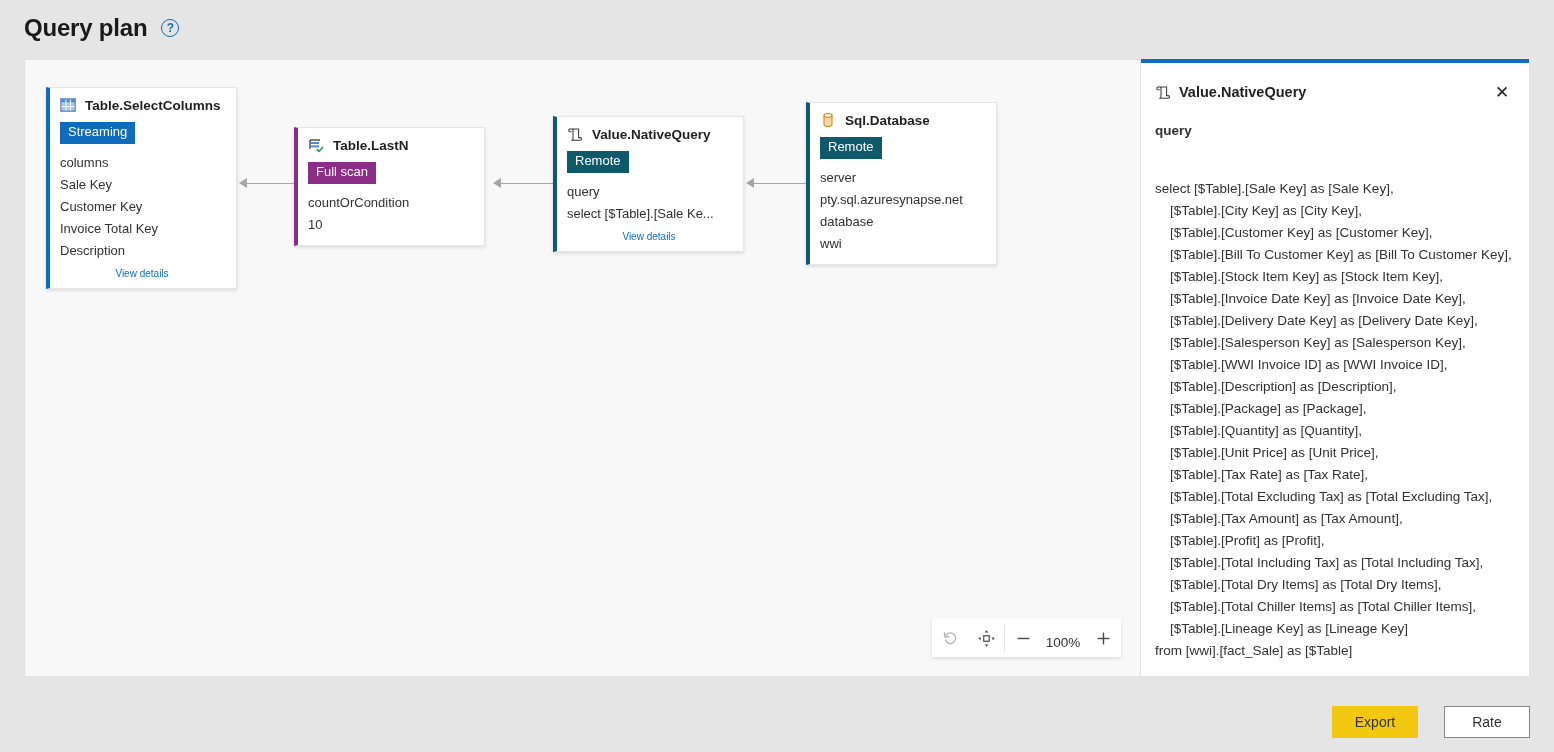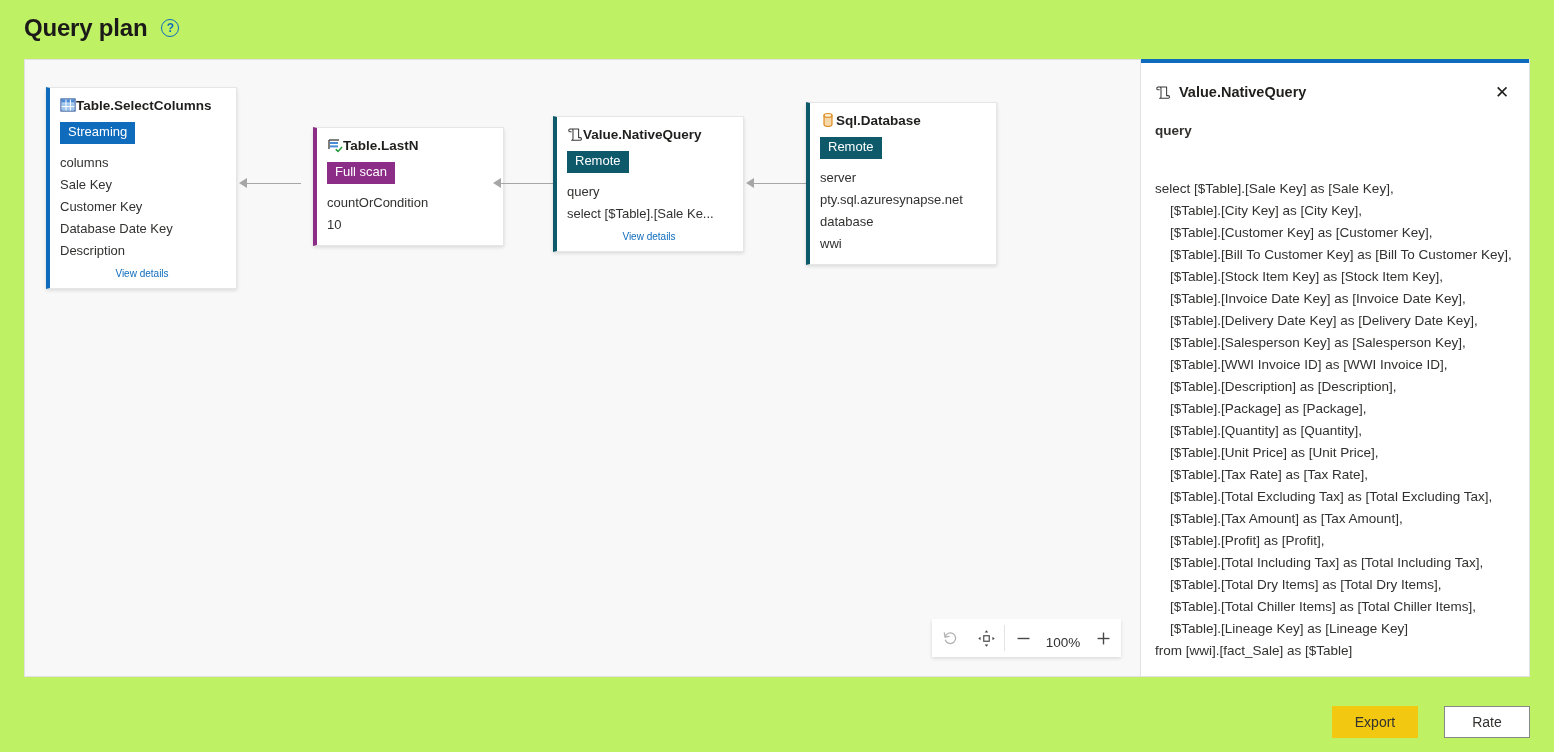--- a/index.html
+++ b/index.html
@@ -6,21 +6,21 @@
   html, body {
     margin: 0; padding: 0;
     width: 1554px; height: 752px;
     background: #ffffff;
     font-family: "Liberation Sans", sans-serif;
     overflow: hidden;
   }
   .dialog {
     position: relative;
     width: 1554px; height: 752px;
-    background: #bef264;
+    background: #e5e5e5;
   }
 
   
   .header {
     position: absolute;
     left: 24px; top: 14px;
     display: flex; align-items: center; gap: 14px;
   }
   .page-title {
     font-size: 24px;
@@ -62,21 +62,21 @@
     position: absolute;
     background: #ffffff;
     border: 1px solid #e6e6e6;
     border-left-width: 4px;
     border-left-style: solid;
     box-shadow: 0 1.6px 3.6px rgba(0,0,0,0.13), 0 0.3px 0.9px rgba(0,0,0,0.10);
     padding: 9px 12px 9px 10px;
     display: flex; flex-direction: column;
   }
   .node-head {
-    display: flex; align-items: center; gap: 0;
+    display: flex; align-items: center; gap: 9px;
     margin-bottom: 9px;
   }
   .node-title {
     font-size: 13.5px; font-weight: bold; color: #201f1e;
     white-space: nowrap;
   }
   .badge {
     align-self: flex-start;
     color: #ffffff;
     font-size: 13px;
@@ -227,31 +227,31 @@
             <line x1="6" y1="2.6" x2="6" y2="13.4" stroke="#ffffff" stroke-width="1"></line>
             <line x1="10.4" y1="2.6" x2="10.4" y2="13.4" stroke="#ffffff" stroke-width="1"></line>
             <line x1="1.6" y1="9.6" x2="14.4" y2="9.6" stroke="#ffffff" stroke-width="1"></line>
           </svg>
           <span class="node-title">Table.SelectColumns</span>
         </div>
         <span class="badge" style="background:#0f6cbd;">Streaming</span>
         <div class="node-line">columns</div>
         <div class="node-line">Sale Key</div>
         <div class="node-line">Customer Key</div>
-        <div class="node-line">Database Date Key</div>
+        <div class="node-line">Invoice Total Key</div>
         <div class="node-line">Description</div>
         <div class="view-details">View details</div>
       </div>
 
       <div class="edge" style="left:214px; top:117px; width:62px;">
         <div class="edge-arrow"></div>
         <div class="edge-line"></div>
       </div>
 
-      <div class="node" style="left:288px; top:67px; width:191px; border-left-color:#8c2d87;">
+      <div class="node" style="left:269px; top:67px; width:191px; border-left-color:#8c2d87;">
         <div class="node-head">
           <svg class="nicon" viewBox="0 0 16 16">
             <line x1="2" y1="3" x2="12" y2="3" stroke="#3a3a3a" stroke-width="1.3"></line>
             <line x1="2" y1="3" x2="2" y2="12" stroke="#3a3a3a" stroke-width="1.3"></line>
             <rect x="3" y="5" width="8" height="2" fill="#4a8bd8"></rect>
             <rect x="3" y="8.4" width="8" height="2" fill="#4a8bd8"></rect>
             <path d="M9.2 12.6 L11 14.4 L14.6 10.4" fill="none" stroke="#2a9d43" stroke-width="1.5" stroke-linecap="round" stroke-linejoin="round"></path>
           </svg>
           <span class="node-title">Table.LastN</span>
         </div>

